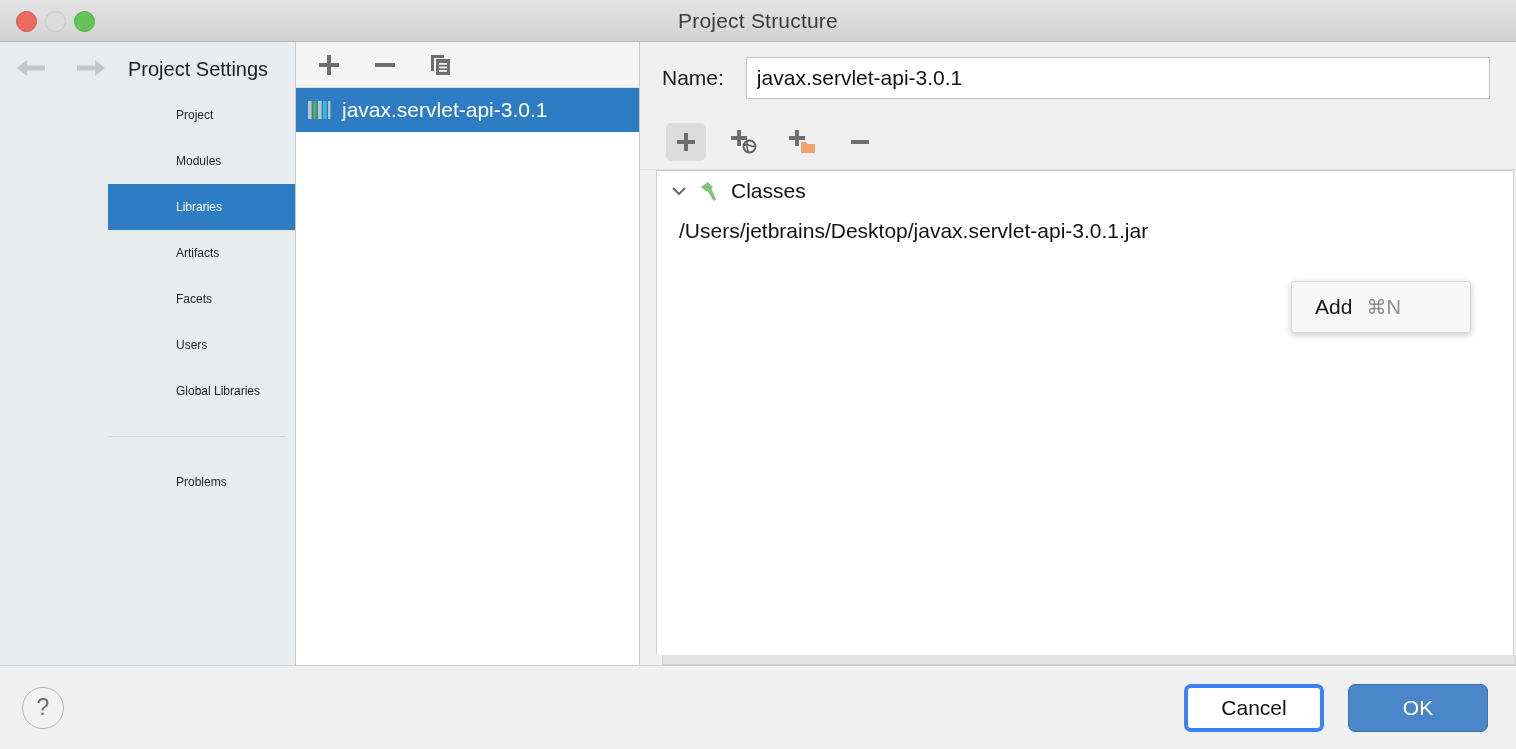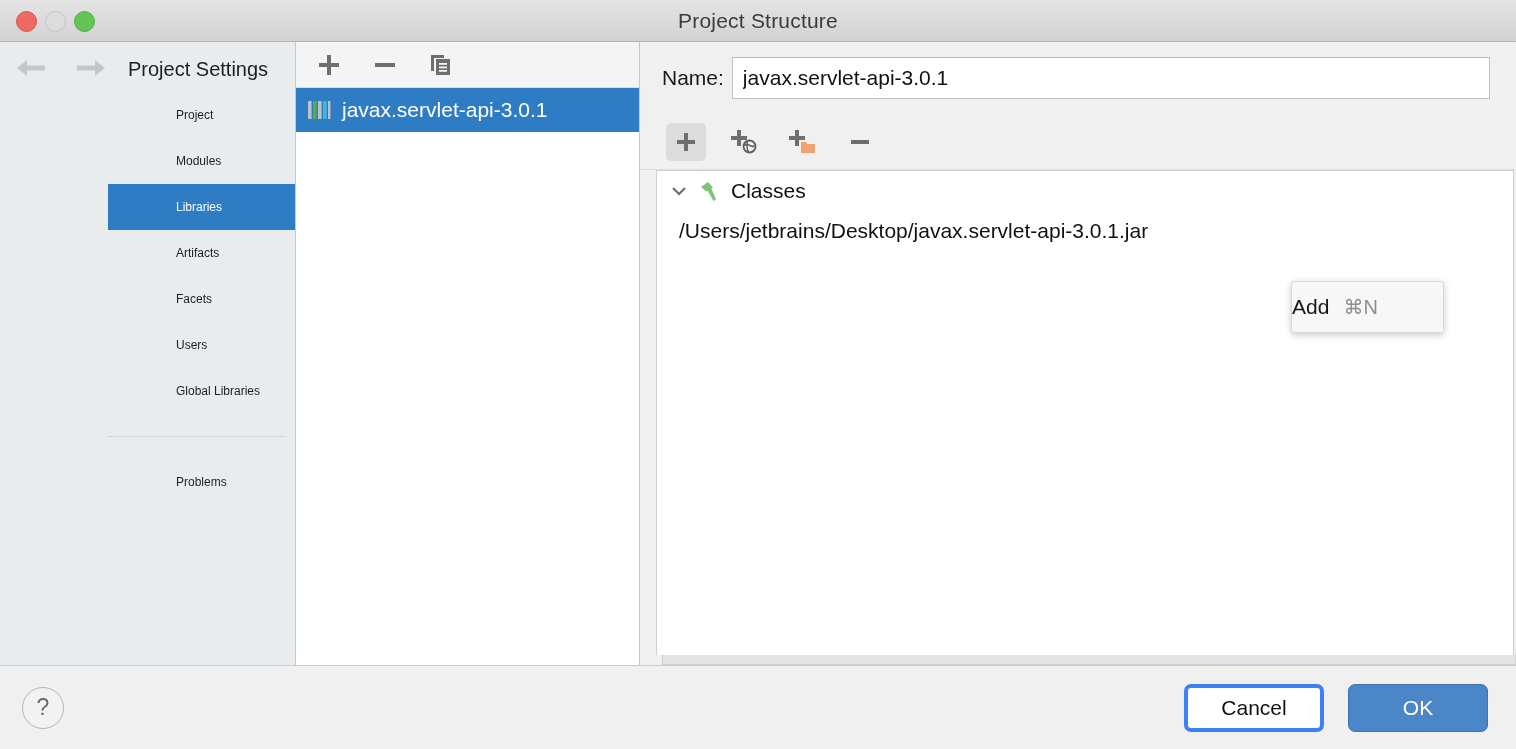--- a/index.html
+++ b/index.html
@@ -154,21 +154,21 @@
     flex-direction: column;
     min-width: 0;
     position: relative;
   }
   .name-row {
     height: 72px;
     flex: 0 0 72px;
     display: flex;
     align-items: center;
     padding: 0 26px 0 22px;
-    gap: 8px;
+    gap: 22px;
   }
   .name-label { font-size: 21px; color: #1a1a1a; white-space: nowrap; }
   .name-input {
     flex: 1 1 auto;
     height: 42px;
     background: #ffffff;
     border: 1px solid #bfbfbf;
     font-size: 21px;
     color: #111;
     padding: 0 10px;
@@ -229,29 +229,29 @@
     margin-left: 22px;
     border: 1px solid #cfcfcf;
     border-top: none;
   }
 
   
   .popup {
     position: absolute;
     left: 651px;
     top: 239px;
-    width: 153px;
+    width: 180px;
     height: 52px;
     background: #f7f7f7;
     border: 1px solid #d8d8d8;
     border-radius: 3px;
     box-shadow: 0 2px 7px rgba(0,0,0,0.22);
     display: flex;
     align-items: center;
-    padding: 0 0;
+    padding: 0 23px;
     z-index: 30;
   }
   .popup-label { font-size: 21px; color: #161616; }
   .popup-shortcut {
     margin-left: 14px;
     font-size: 20px;
     color: #8e8e8e;
   }
 
   

